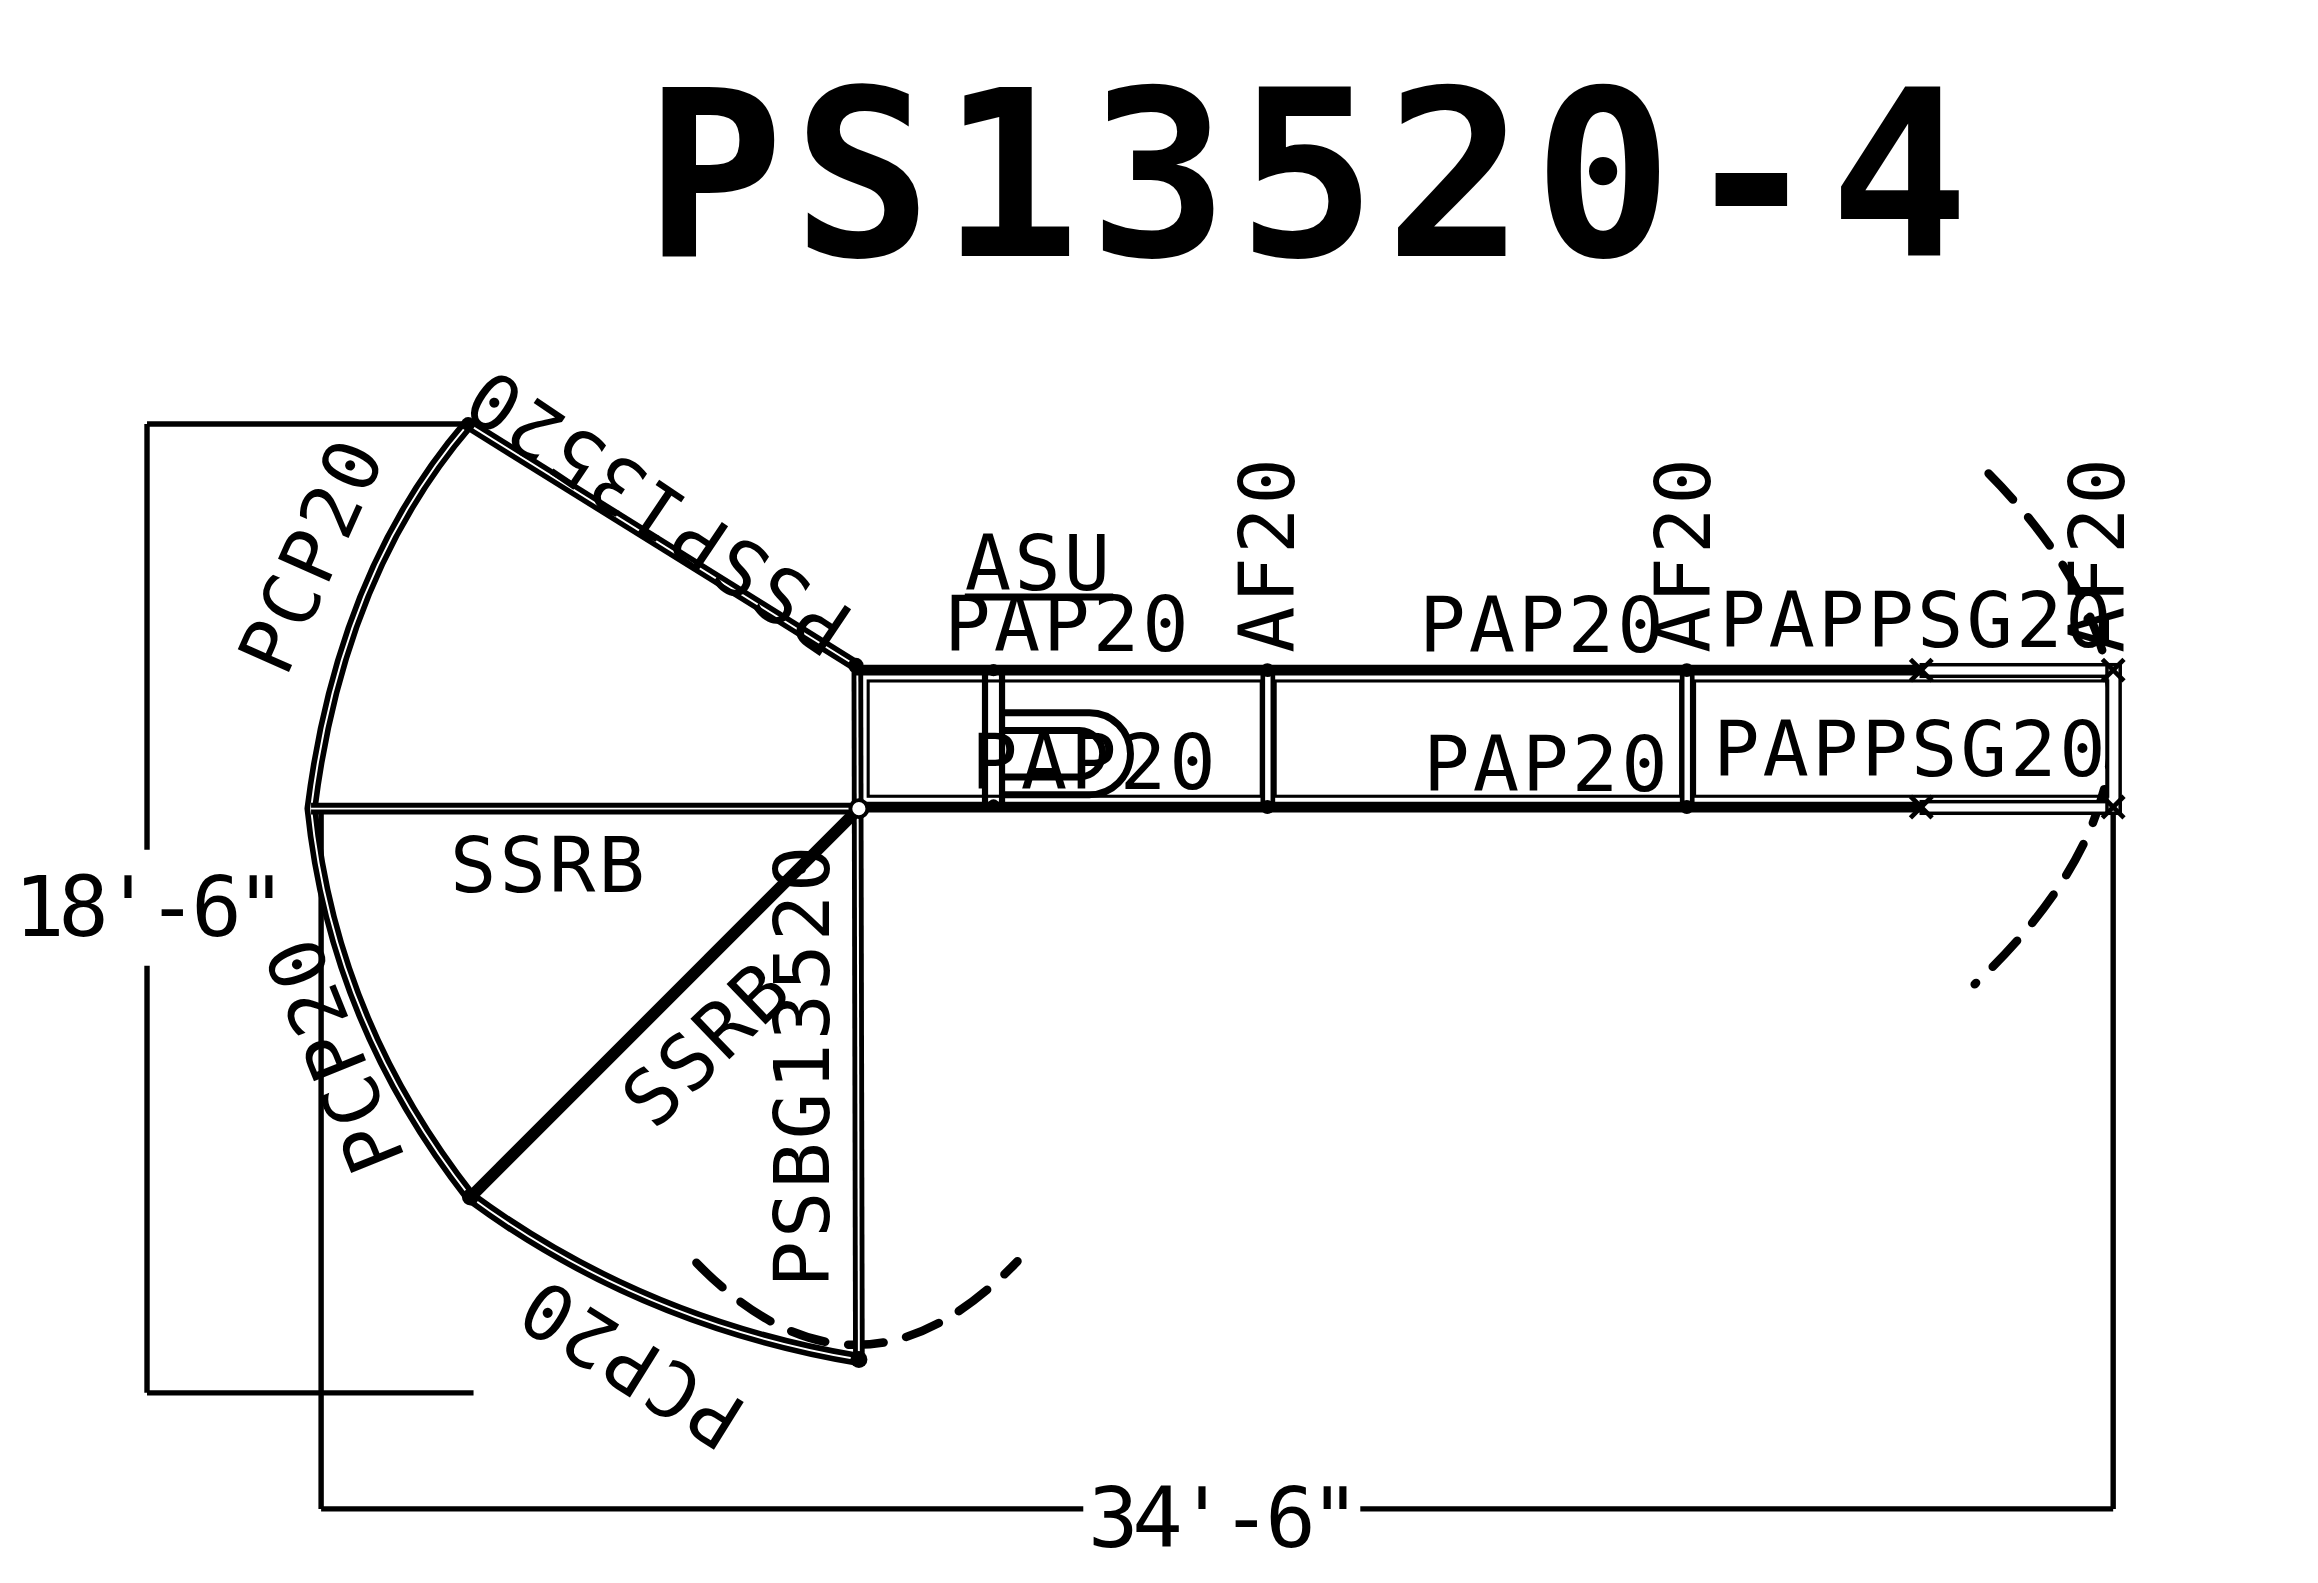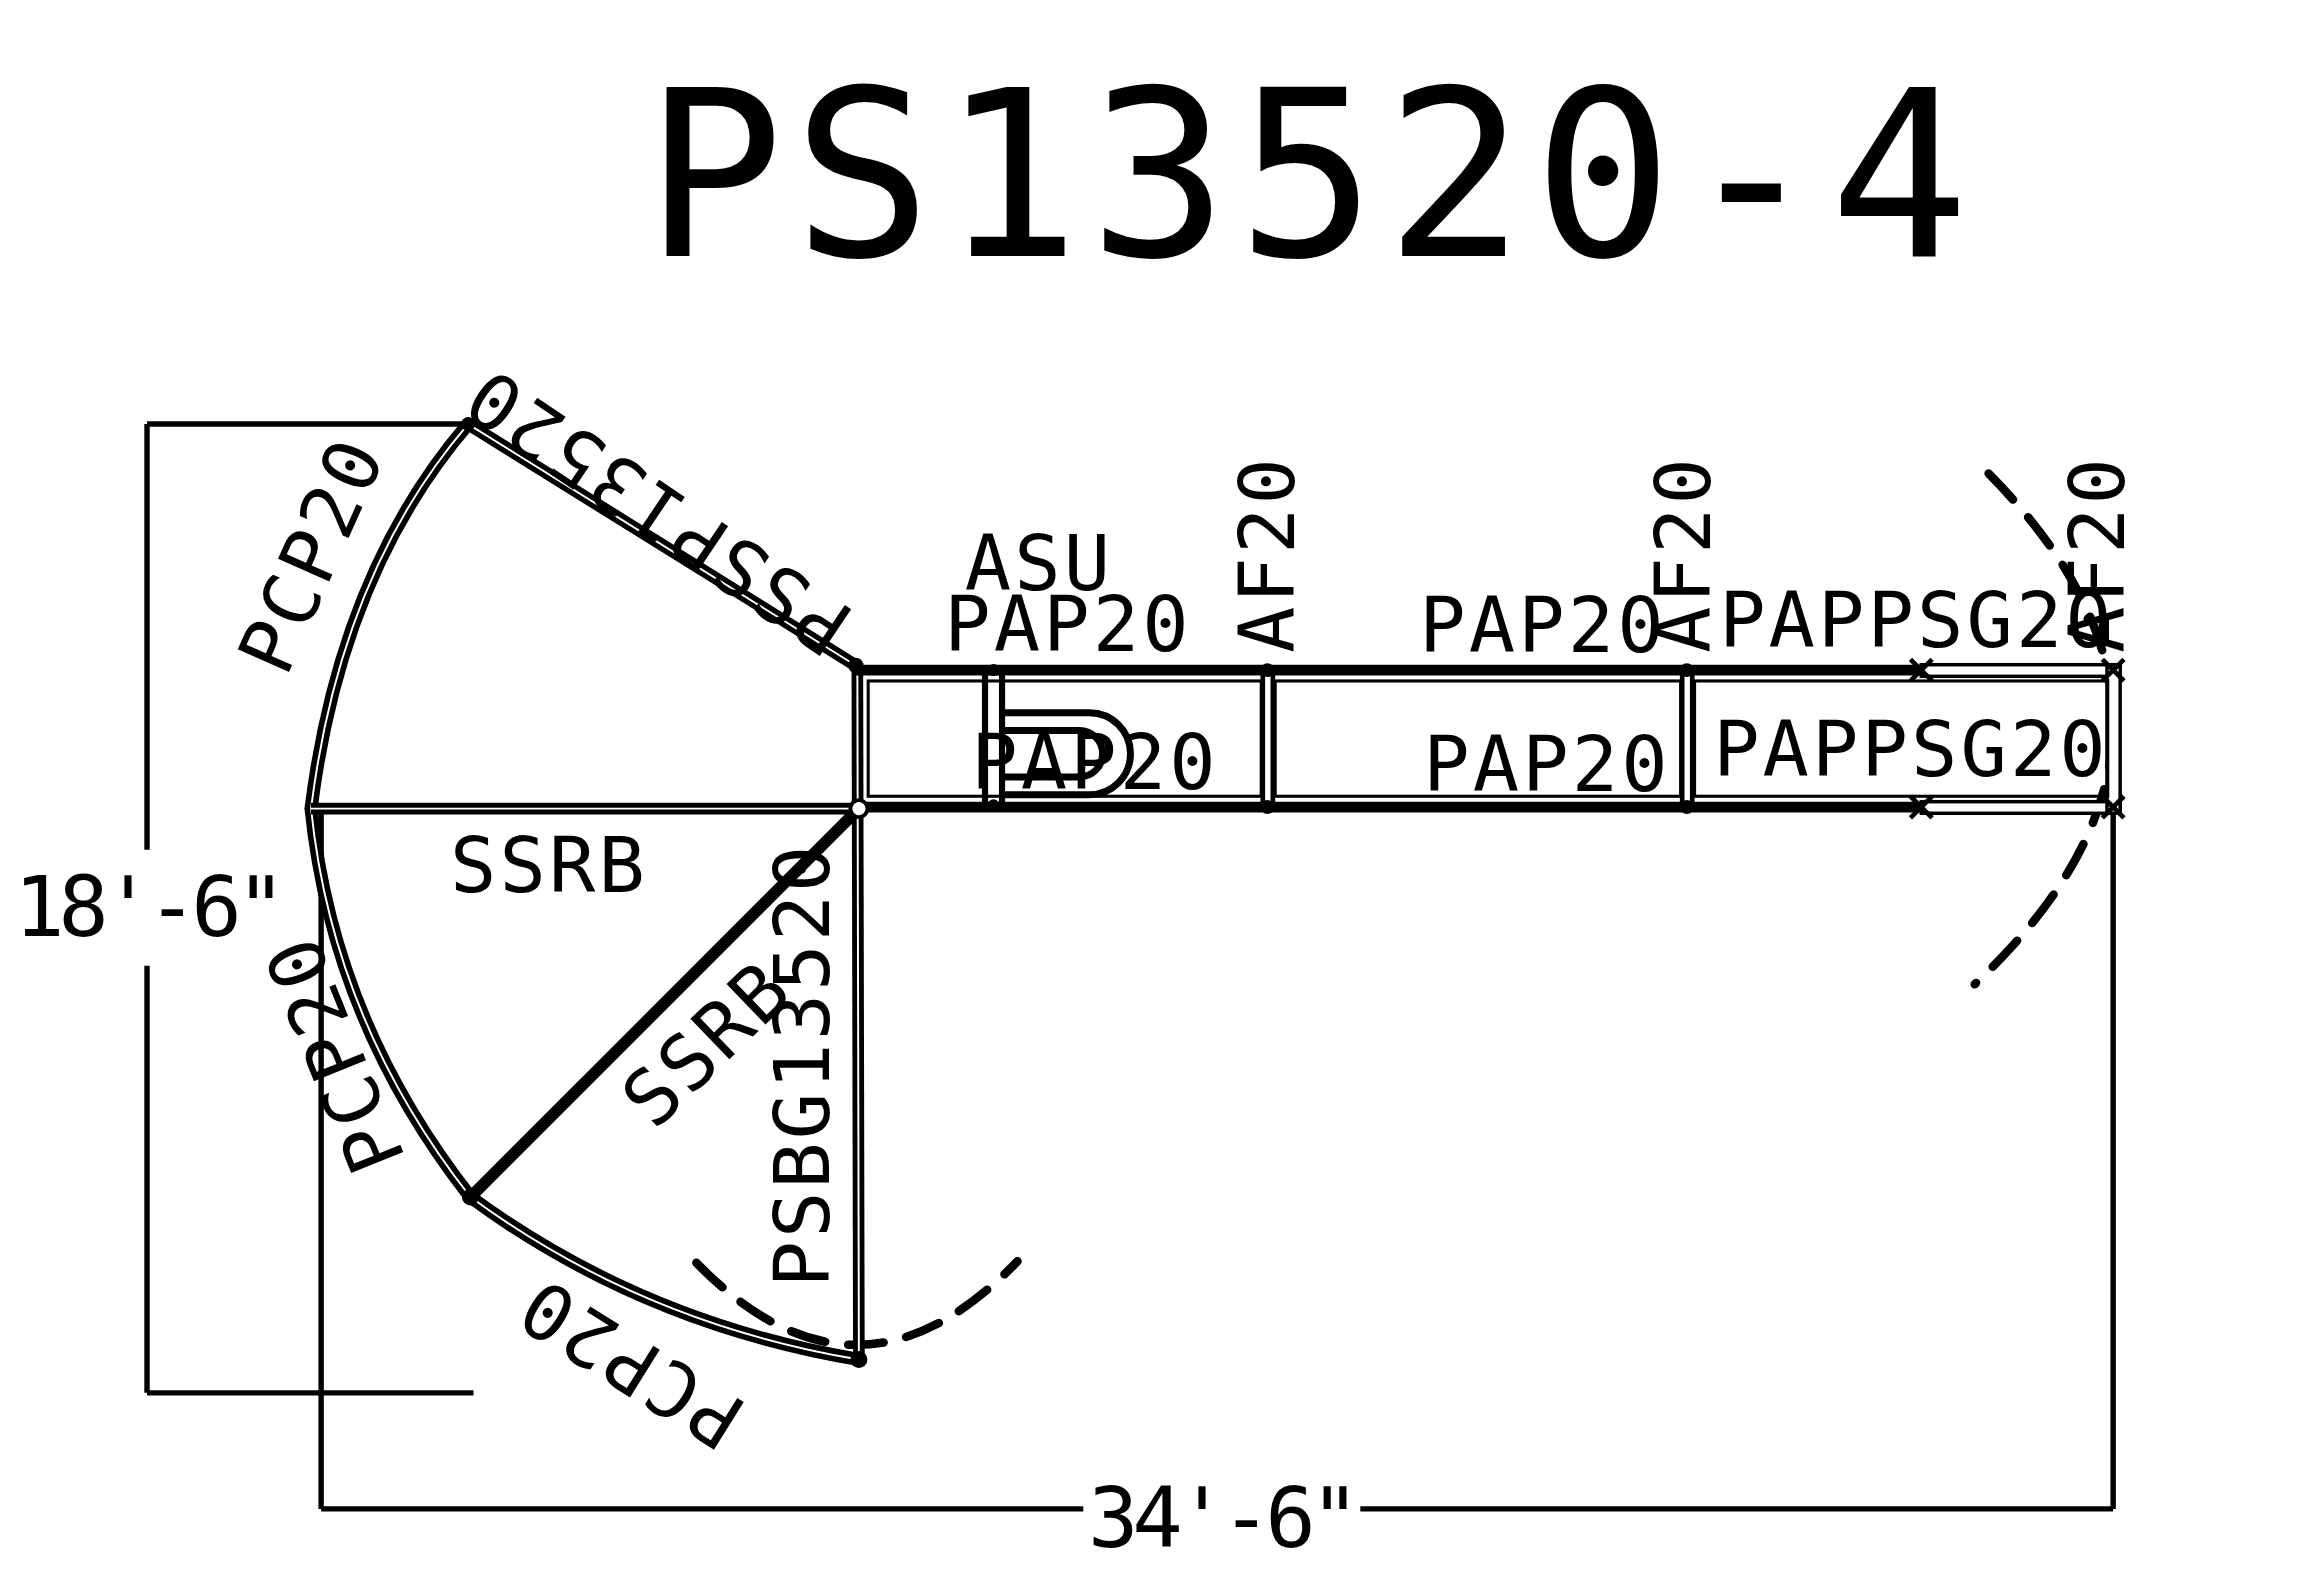--- a/index.html
+++ b/index.html
@@ -18,21 +18,21 @@
     font-family:"DejaVu Sans Mono",monospace;
     font-size:77px;
     letter-spacing:3.1px;
     white-space:nowrap;
     color:#000;
     line-height:1;
   }
   .title{
     font-size:232px;
     letter-spacing:8.5px;
-    font-weight:400;
+    font-weight:700;
     text-align:right;
   }
   .dim{
     font-size:84px;
     letter-spacing:-6.2px;
   }
 </style>
 </head>
 <body>
 
@@ -114,21 +114,21 @@
   <div class="lbl title" style="left:1311px;top:176px;">PS13520-4</div>
 
   <div class="lbl" style="left:312px;top:555px;transform:translate(-50%,-50%) rotate(-66deg);">PCP20</div>
   <div class="lbl" style="left:658px;top:511px;transform:translate(-50%,-50%) rotate(214deg);">PSSP13520</div>
   <div class="lbl" style="left:549px;top:865px;">SSRB</div>
   <div class="lbl" style="left:335px;top:1054px;transform:translate(-50%,-50%) rotate(248deg);">PCP20</div>
   <div class="lbl" style="left:707px;top:1044px;transform:translate(-50%,-50%) rotate(-44deg);">SSRB</div>
   <div class="lbl" style="left:802px;top:1065px;transform:translate(-50%,-50%) rotate(-90deg);">PSBG13520</div>
   <div class="lbl" style="left:631px;top:1363px;transform:translate(-50%,-50%) rotate(212deg);">PCP20</div>
 
-  <div class="lbl" style="left:1039px;top:563px;">ASU</div>
+  <div class="lbl" style="left:1039px;top:563px;text-decoration:underline;">ASU</div>
   <div class="lbl" style="left:1068px;top:624px;">PAP20</div>
   <div class="lbl" style="left:1095px;top:762px;">PAP20</div>
   <div class="lbl" style="left:1267px;top:554px;transform:translate(-50%,-50%) rotate(-90deg);">AF20</div>
   <div class="lbl" style="left:1543px;top:625px;">PAP20</div>
   <div class="lbl" style="left:1547px;top:764px;">PAP20</div>
   <div class="lbl" style="left:1683px;top:554px;transform:translate(-50%,-50%) rotate(-90deg);">AF20</div>
   <div class="lbl" style="left:1917px;top:620px;">PAPPSG20</div>
   <div class="lbl" style="left:1911px;top:749px;">PAPPSG20</div>
   <div class="lbl" style="left:2097px;top:554px;transform:translate(-50%,-50%) rotate(-90deg);">AF20</div>
 

